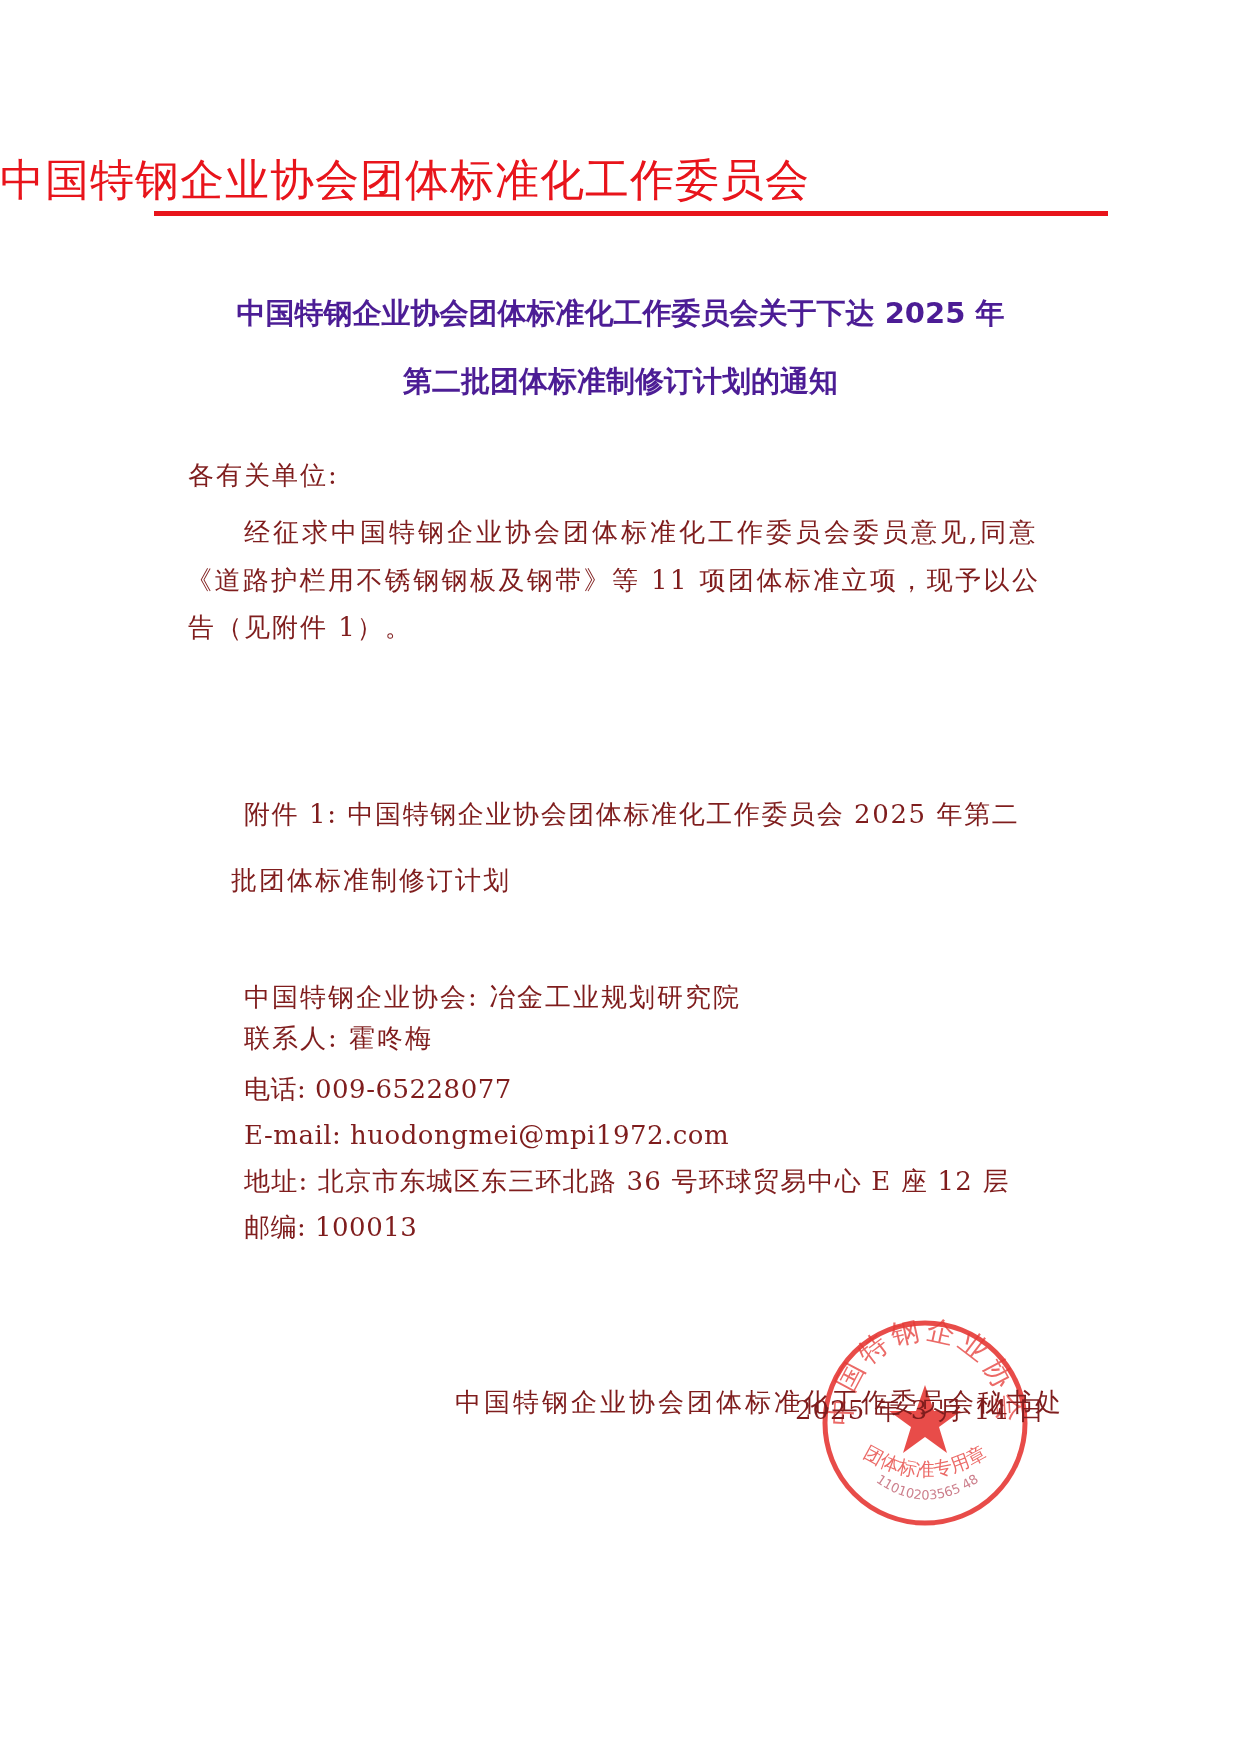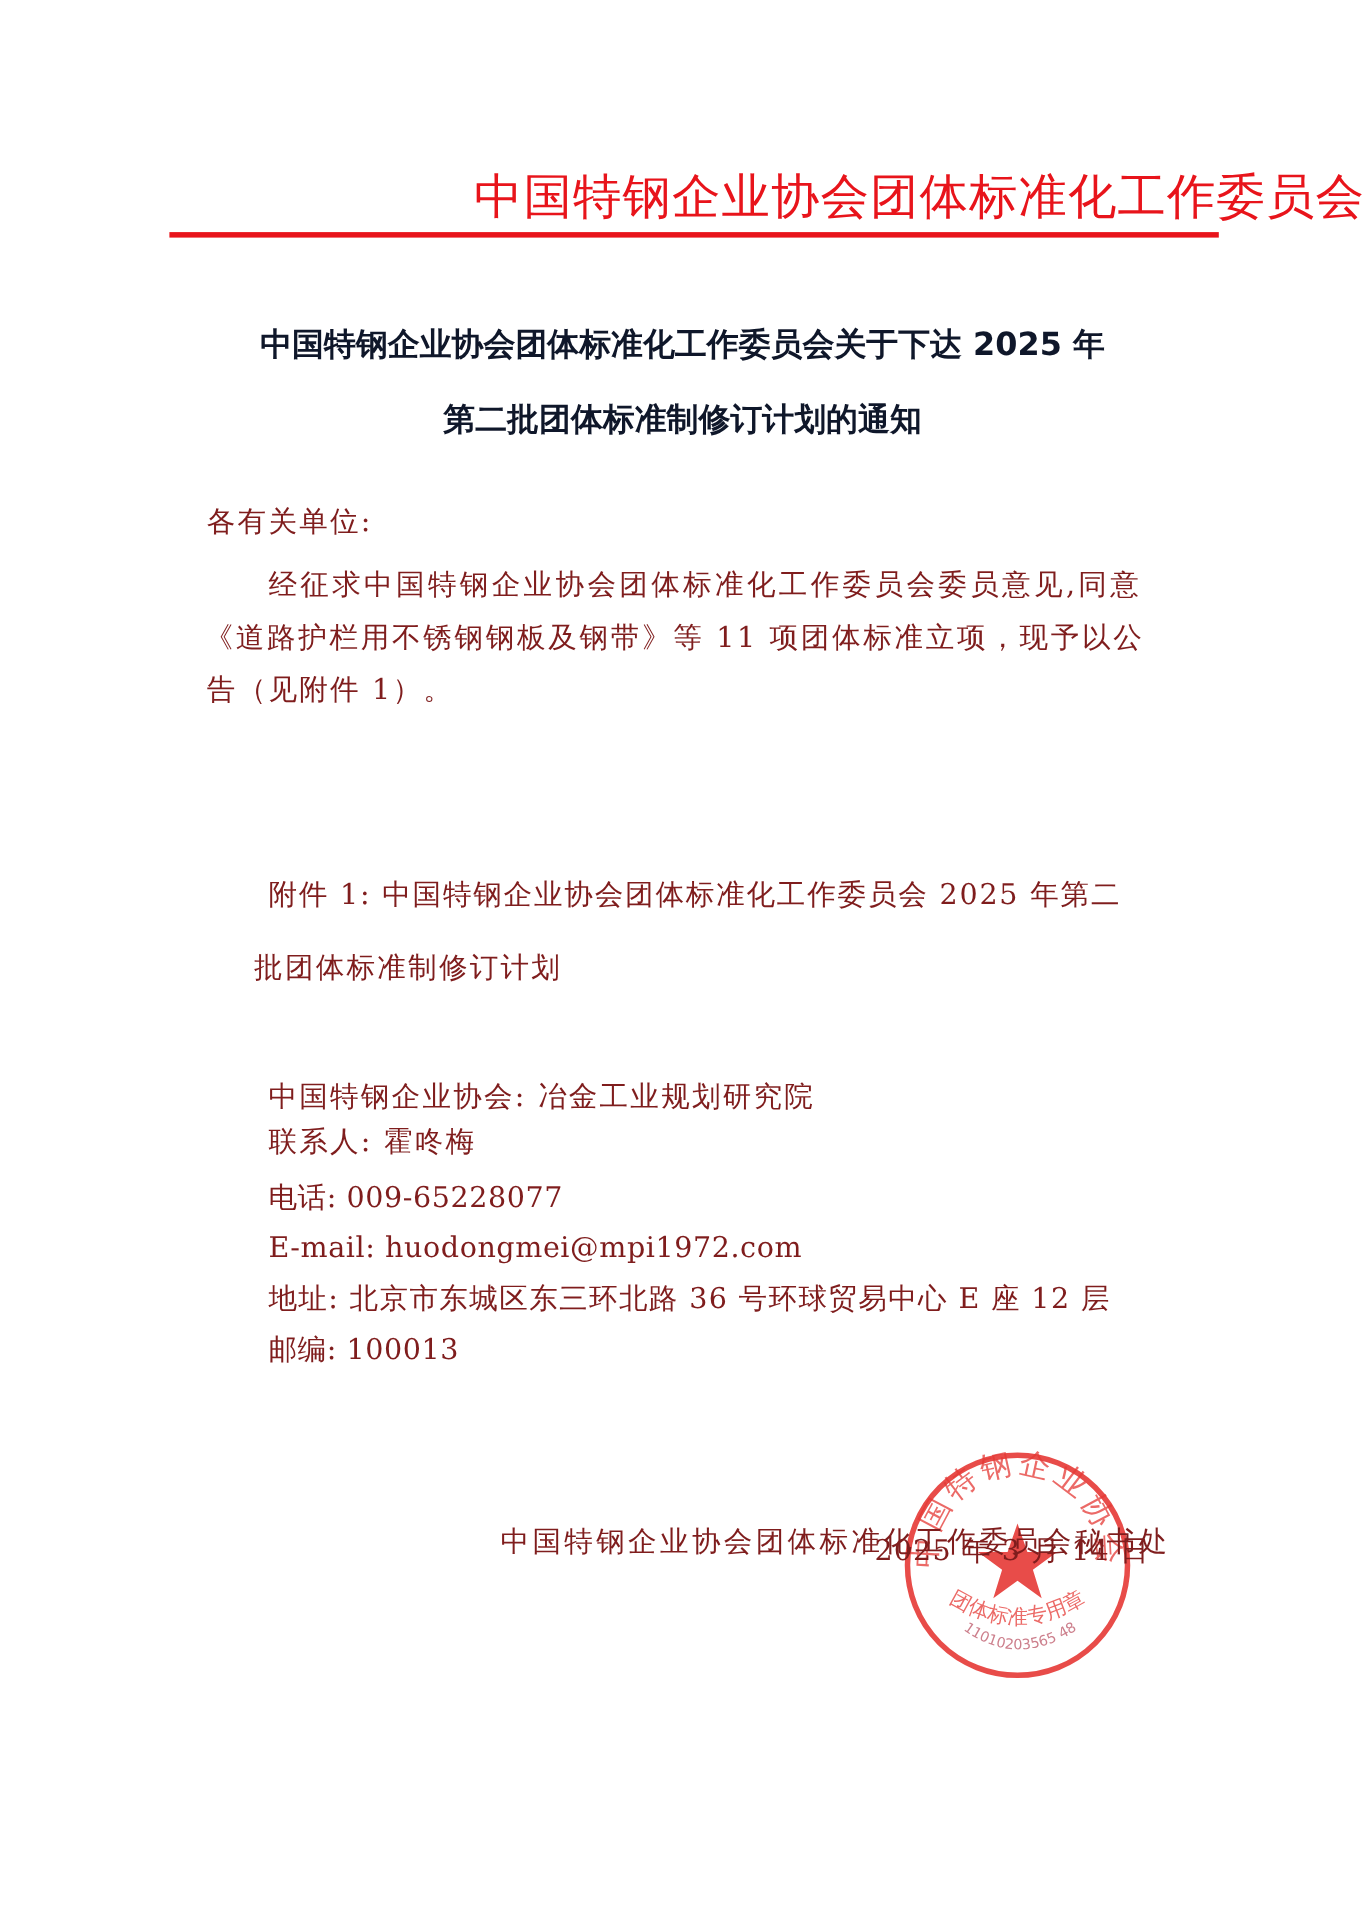--- a/index.html
+++ b/index.html
@@ -1,25 +1,25 @@
 <!DOCTYPE html>
 <html><head>
 <meta charset="utf-8">
 <style>
   html, body { margin: 0; padding: 0; background: #ffffff; }
   body { width: 1241px; height: 1754px; position: relative; overflow: hidden;
          font-family: "DejaVu Serif", "Liberation Serif", serif; color: #111; }
   .abs { position: absolute; white-space: nowrap; }
-  .masthead { left: 0; width: 1241px; top: 150px; text-align: right;
+  .masthead { left: 0; width: 1241px; top: 150px; text-align: left;
               font-family: "DejaVu Sans", "Liberation Sans", sans-serif;
               font-size: 44px; color: #e8141b; letter-spacing: 1px; line-height: 60px; }
   .rule { left: 154px; top: 211px; width: 954px; height: 5px; background: #e8141b; }
   .title { left: 0; width: 1241px; text-align: center;
            font-family: "DejaVu Sans", "Liberation Sans", sans-serif;
-           font-weight: bold; font-size: 29px; line-height: 40px; color: #0f172a; }
+           font-weight: bold; font-size: 29px; line-height: 40px; color: #4c1d95; }
   .t1 { top: 293px; }
   .t2 { top: 361px; }
   .body-text { font-size: 26px; line-height: 36px; color: #7f1d1d; letter-spacing: 2px; }
   .stamp { left: 815px; top: 1313px; width: 220px; height: 220px; }
 </style>
 </head>
 <body>
 
 <div class="abs masthead">中国特钢企业协会团体标准化工作委员会</div>
 <div class="abs rule"></div>

